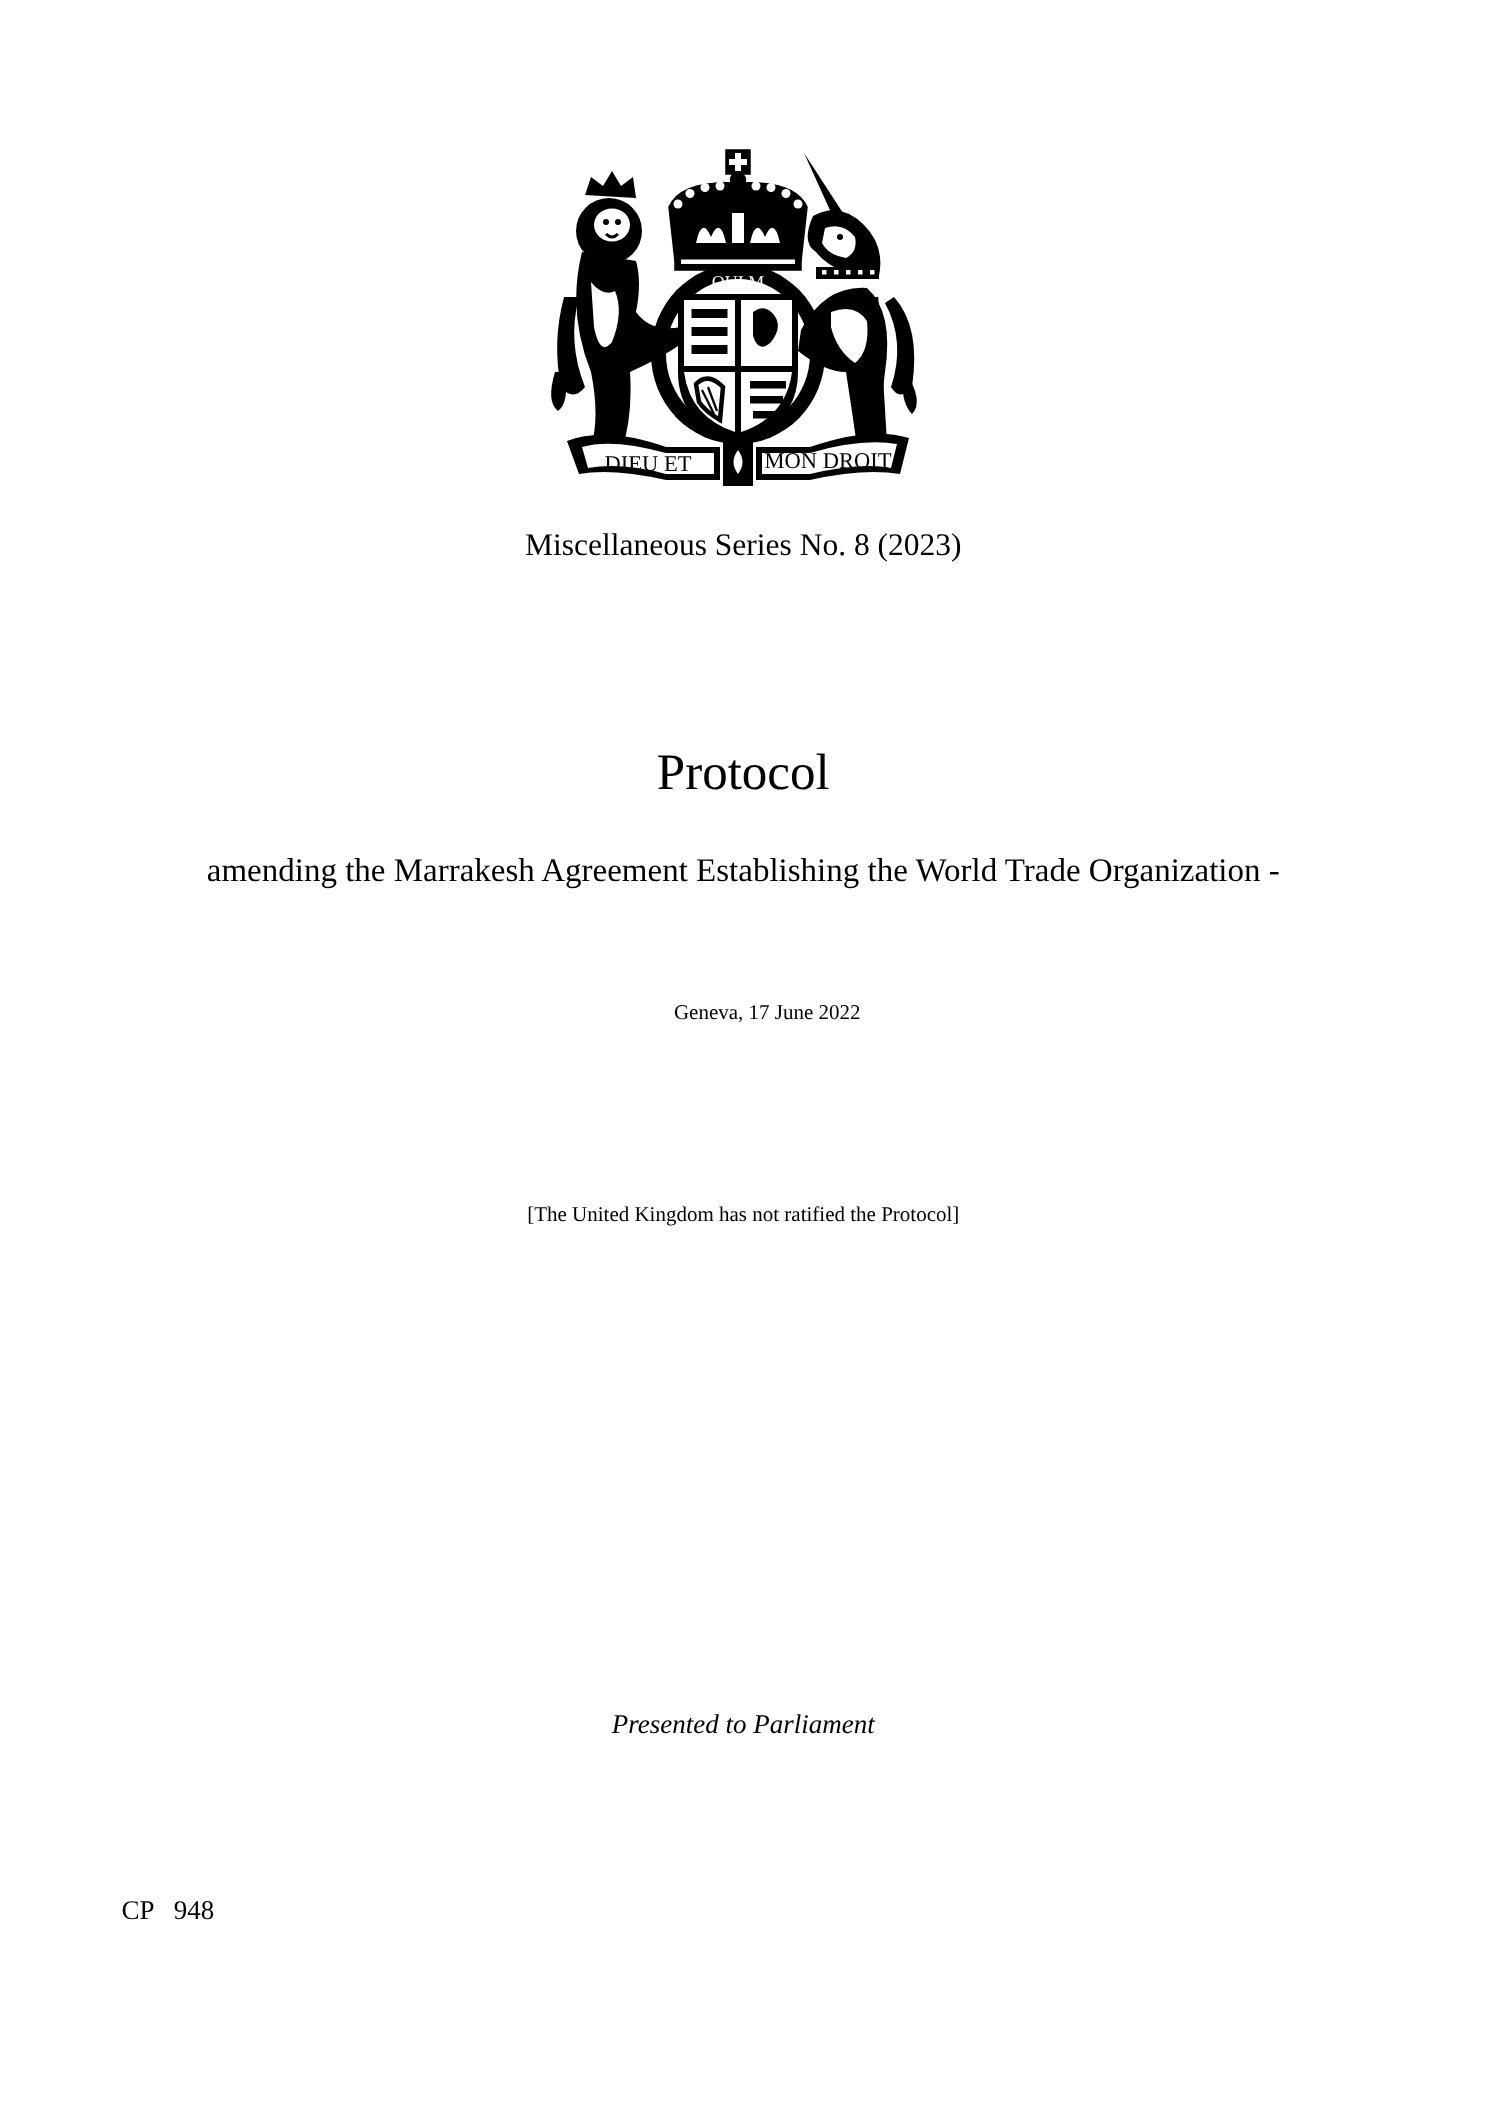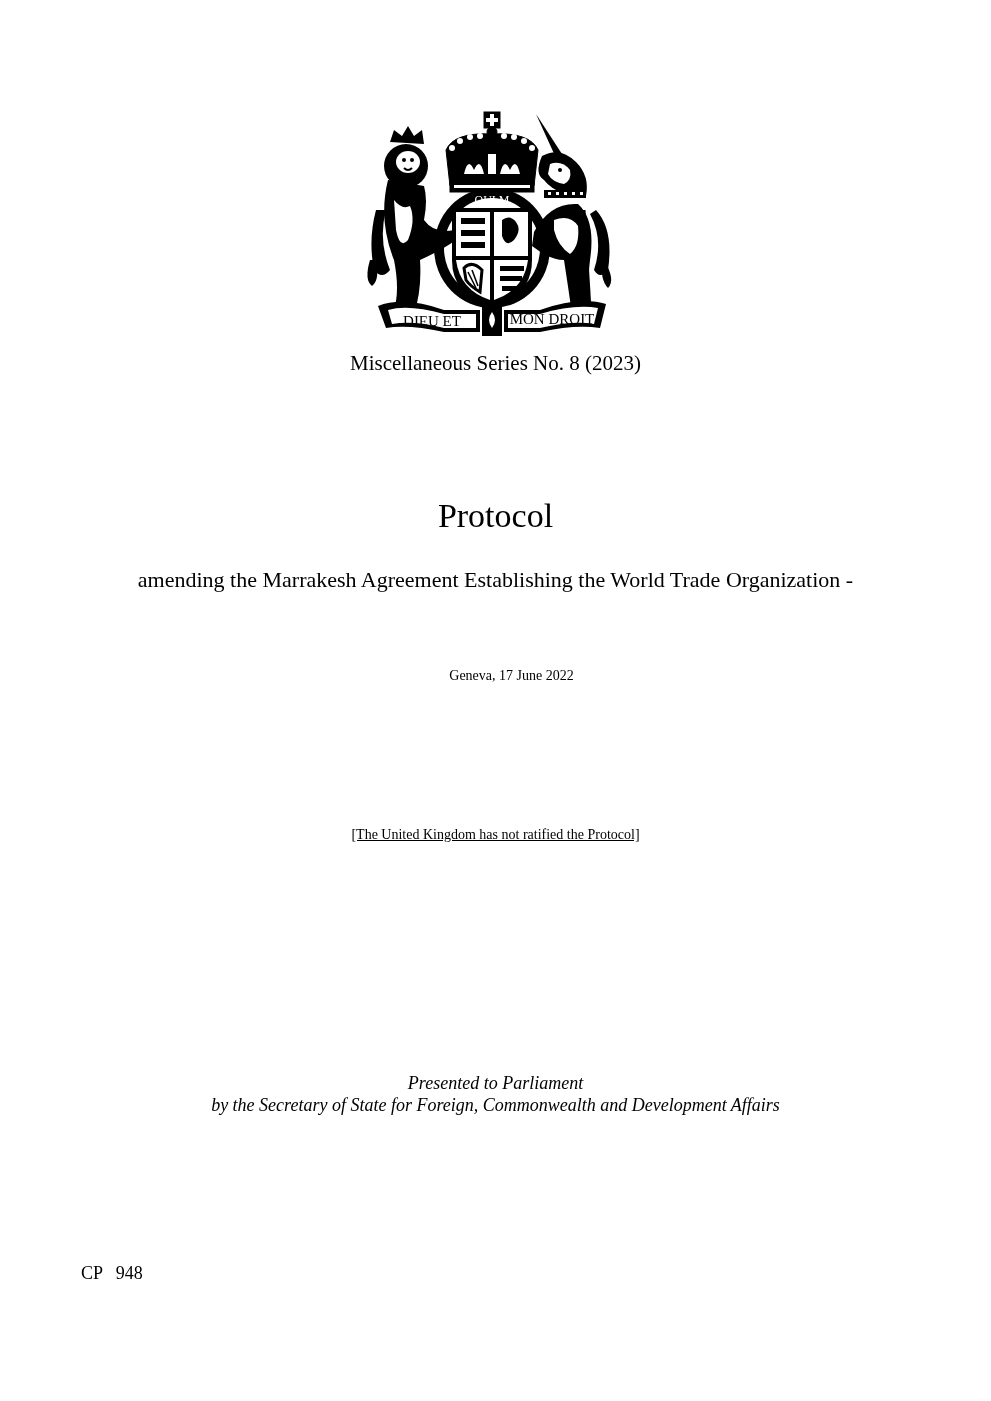--- a/index.html
+++ b/index.html
@@ -12,21 +12,21 @@
       height: 1401px;
       position: relative;
       overflow: hidden;
       font-family: "Liberation Serif", "DejaVu Serif", serif;
       color: #000000;
     }
     .abs { position: absolute; left: 0; width: 991px; text-align: center; }
     .crest {
       position: absolute;
       left: 364px;
-      top: 110px;
+      top: 98px;
       width: 256px;
       height: 230px;
     }
     .series {
       top: 350px;
       font-size: 21px;
       line-height: 26px;
     }
     .title {
       top: 486px;
@@ -40,27 +40,26 @@
       left: 95px;
       width: 801px;
     }
     .place-date {
       top: 667px;
       font-size: 14px;
       line-height: 18px;
       margin-left: 16px;
     }
     .ratify {
-      top: 826px;
+      top: 802px;
       font-size: 14px;
       line-height: 18px;
-      text-decoration: underline;
     }
     .presented {
-      top: 1072px;
+      top: 1138px;
       font-size: 18px;
       line-height: 22px;
       font-style: italic;
     }
     .presented div { display: block; }
     .cp {
       position: absolute;
       left: 81px;
       top: 1262px;
       font-size: 18px;
@@ -178,16 +177,15 @@
 <div class="abs subtitle">
   <div>amending the Marrakesh Agreement Establishing the World Trade Organization -</div>
 </div>
 
 <div class="abs place-date">Geneva, 17 June 2022</div>
 
 <div class="abs ratify">[The United Kingdom has not ratified the Protocol]</div>
 
 <div class="abs presented">
   <div>Presented to Parliament</div>
-  <div>by the Secretary of State for Foreign, Commonwealth and Development Affairs</div>
 </div>
 
 <div class="cp">CP   948</div>
 
 </body></html>

